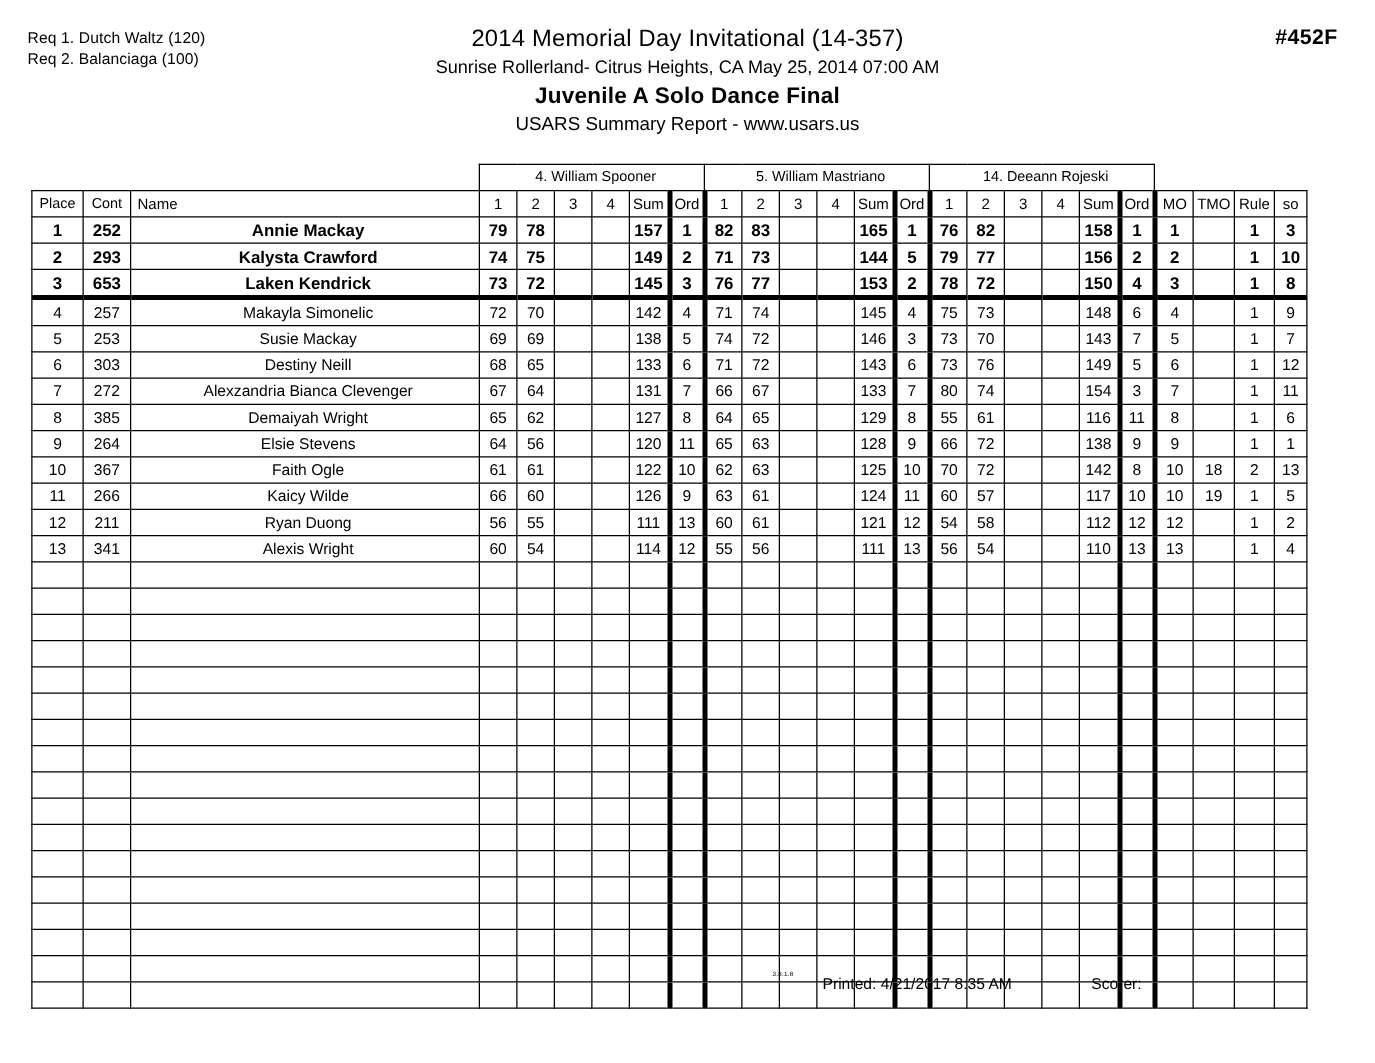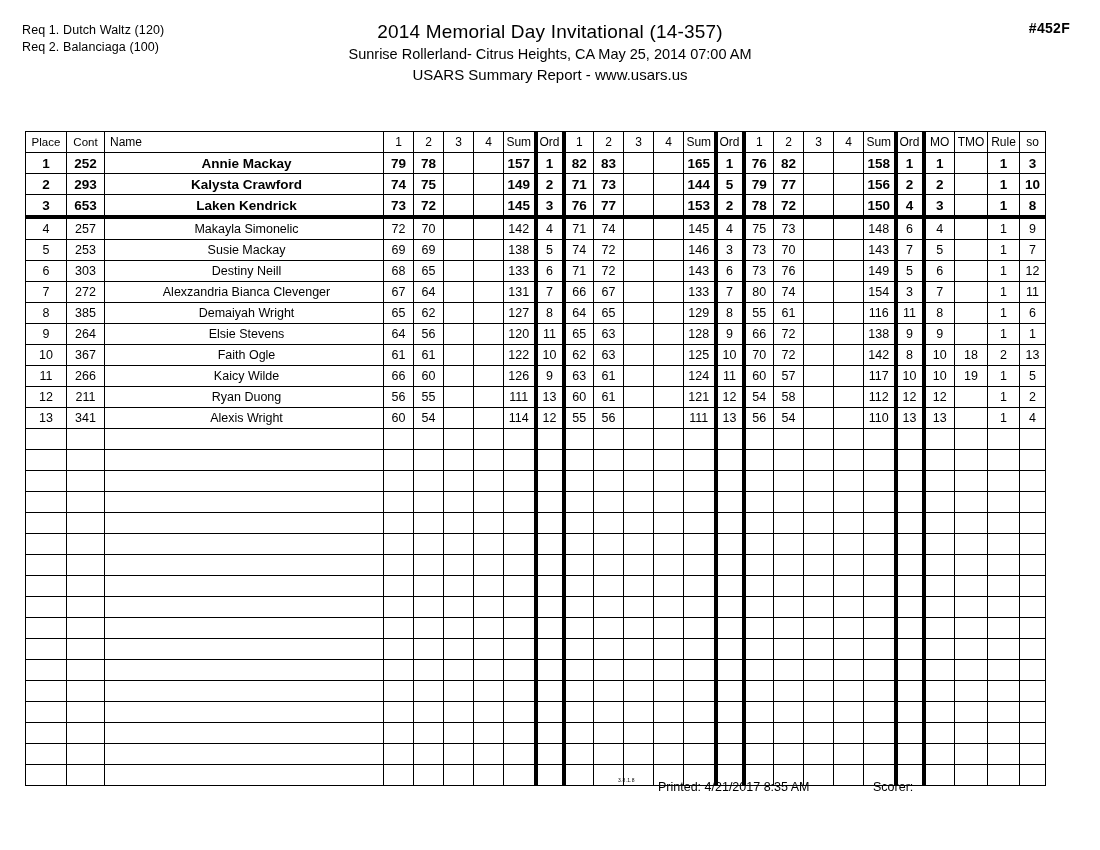--- a/index.html
+++ b/index.html
@@ -56,21 +56,21 @@
   .title-org {
     font-size: 15px;
     line-height: 22px;
     font-weight: normal;
   }
 
   .doc-code {
     position: absolute;
     right: 30px;
     top: 20px;
-    font-size: 14px;
+    font-size: 17px;
     font-weight: bold;
     letter-spacing: 0.3px;
   }
 
   
   .sheet {
     position: absolute;
     left: 25px;
     top: 131px;
     width: 1010px;
@@ -157,20 +157,21 @@
 <body>
 
 <div class="req-block">
   <span class="req-line">Req  1.  Dutch Waltz (120)</span>
   <span class="req-line">Req  2.  Balanciaga (100)</span>
 </div>
 
 <div class="title-block">
   <div class="title-main">2014  Memorial Day Invitational (14-357)</div>
   <div class="title-sub">Sunrise Rollerland- Citrus Heights, CA  May 25, 2014  07:00 AM</div>
+  <div class="title-event">Juvenile A Solo Dance Final</div>
   <div class="title-org">USARS Summary Report - www.usars.us</div>
 </div>
 
 <div class="doc-code">#452F</div>
 
 <div class="sheet">
   <table class="grid">
     <colgroup>
       <col style="width:41px">
       <col style="width:38px">
@@ -193,20 +194,32 @@
         <col style="width:30px">
       <col style="width:32px">
         <col style="width:28px">
       <col style="width:31px">
         <col style="width:33px">
         <col style="width:32px">
         <col style="width:26px">
     </colgroup>
     <tbody>
 
+      <tr>
+        <td class="nb"></td>
+        <td class="nb"></td>
+        <td class="nb"></td>
+        <td class="judge-banner" colspan="6">4.  William Spooner</td>
+        <td class="judge-banner" colspan="6">5.  William Mastriano</td>
+        <td class="judge-banner" colspan="6">14.  Deeann Rojeski</td>
+        <td class="nb"></td>
+        <td class="nb"></td>
+        <td class="nb"></td>
+        <td class="nb"></td>
+      </tr>
 
       <tr class="hdr">
         <td class="place-h">Place</td>
         <td class="cont-h">Cont</td>
         <td class="name-h">Name</td>
 
         <td>1</td>
         <td>2</td>
         <td>3</td>
         <td>4</td>

